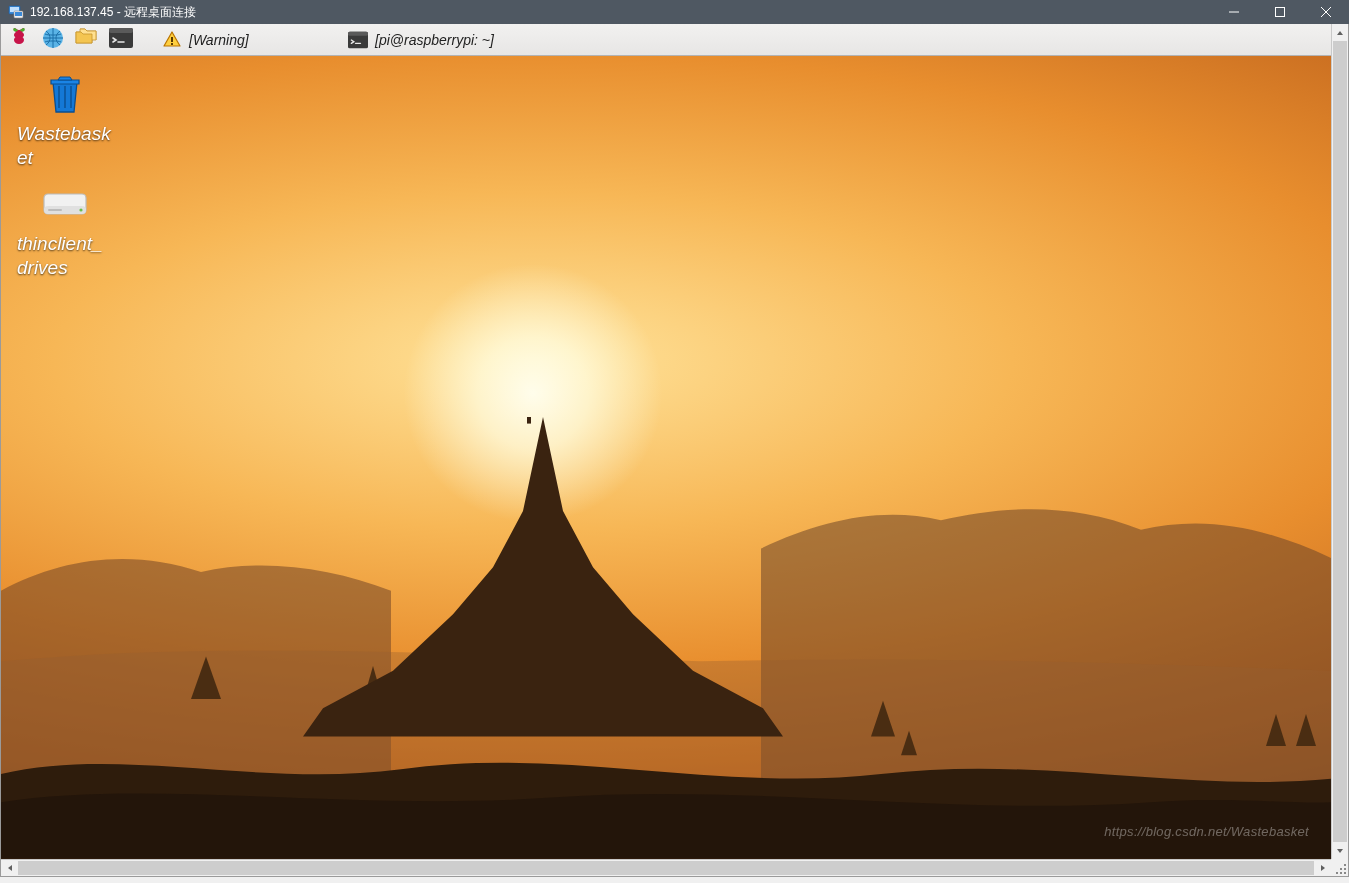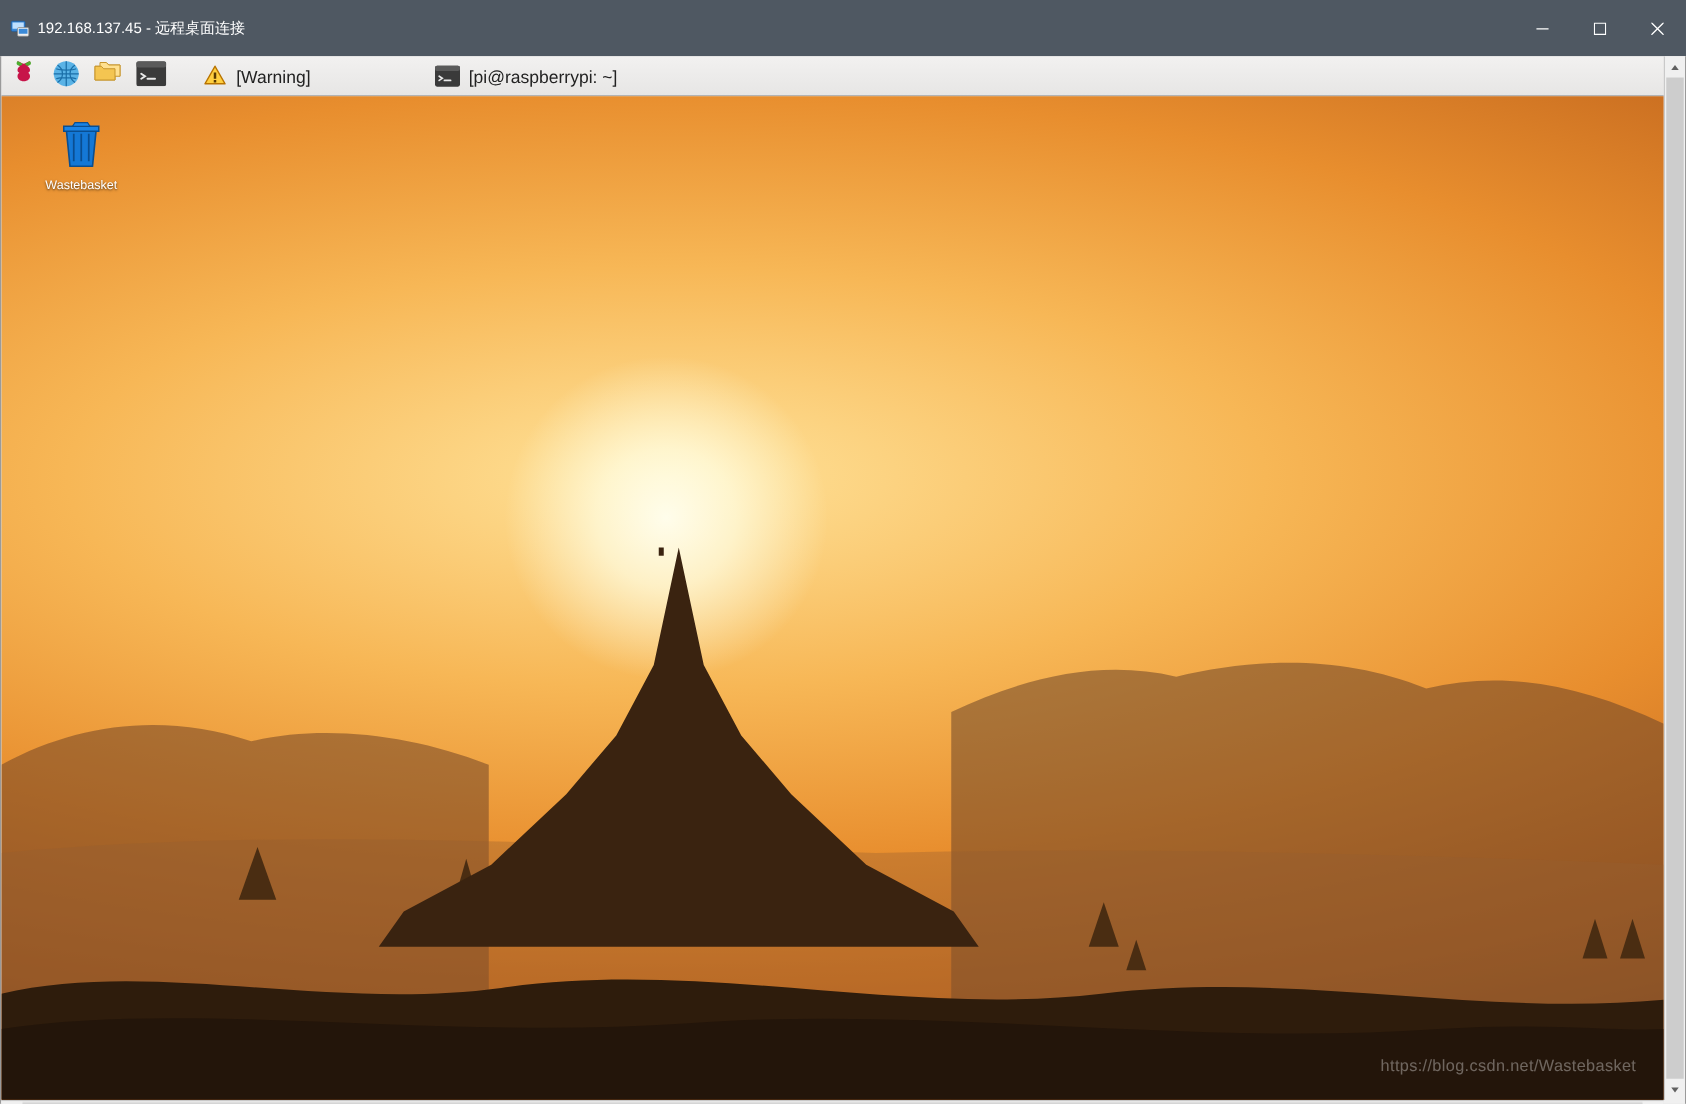--- a/index.html
+++ b/index.html
@@ -3,37 +3,37 @@
   <meta charset="utf-8">
   <style>
     * { margin: 0; padding: 0; box-sizing: border-box; }
     body {
       font-family: "Segoe UI", Tahoma, sans-serif;
       width: 1349px; height: 883px; overflow: hidden;
       background: #f0f0f0;
     }
     
     .win-titlebar {
-      height: 45px; background: #4f5862; color: #fff;
+      height: 24px; background: #4f5862; color: #fff;
       display: flex; align-items: center; font-size: 12px;
       user-select: none;
     }
     .win-titlebar .rdc-icon { margin: 0 6px 0 8px; display: flex; align-items: center; }
     .win-titlebar .title { flex: 0 0 auto; }
     .win-titlebar .spacer { flex: 1; }
     .win-controls { display: flex; height: 100%; }
     .win-btn {
       width: 46px; height: 100%; display: flex;
       align-items: center; justify-content: center; color: #fff;
     }
     
     .remote-container {
       position: relative; width: 100%; height: calc(100% - 30px);
       display: flex; flex-direction: column; background: #dfdfdf;
-      border: 1px solid #9a9a9a; border-top: none;
+      border: 1px solid #9a9a9a; border-top: none; font-style: italic;
     }
     .remote-inner {
       position: relative; flex: 1; display: flex; overflow: hidden;
     }
     .remote-content { position: relative; flex: 1; overflow: hidden; }
     
     .scroll-v {
       width: 17px; background: #f0f0f0; display: flex; flex-direction: column;
       border-left: 1px solid #c9c9c9;
     }
@@ -92,22 +92,22 @@
         radial-gradient(circle at 40% 42%, rgba(255,255,240,.95) 0%, rgba(255,255,230,.7) 6%, rgba(255,225,120,0) 14%),
         radial-gradient(ellipse 120% 70% at 40% 38%, #ffe39a 0%, #f7b756 30%, #e88e2e 55%, #c66a1f 78%, #8a4a1a 100%);
       overflow: hidden;
     }
     .mountains {
       position: absolute; left: 0; right: 0; bottom: 0; height: 55%;
     }
     .mountains svg { width: 100%; height: 100%; display: block; }
     
     .desktop-icon {
-      position: absolute; width: 100px; text-align: center;
-      color: #fff; font-size: 10px; text-shadow: 0 1px 2px rgba(0,0,0,.7);
+      position: absolute; width: 100px; text-align: left;
+      color: #fff; font-size: 19px; text-shadow: 0 1px 2px rgba(0,0,0,.7);
       cursor: default;
     }
     .desktop-icon .ico {
       width: 48px; height: 48px; margin: 0 auto 4px;
       display: flex; align-items: center; justify-content: center;
     }
     .desktop-icon .label { line-height: 1.25; word-break: break-word; padding: 0 2px; }
     
     .watermark {
       position: absolute; right: 22px; bottom: 20px; color: rgba(255,255,255,.35);
@@ -243,20 +243,31 @@
             <svg width="40" height="44" viewBox="0 0 40 44">
               <path d="M8 10h24l-3 30H11z" fill="#1478d6" stroke="#0a4e90" stroke-width="1.3"></path>
               <path d="M6 8h28v4H6z" fill="#1a84e6" stroke="#0a4e90" stroke-width="1.2"></path>
               <path d="M14 14v22M20 14v22M26 14v22" stroke="#0a4e90" stroke-width="1.4"></path>
               <path d="M15 5h10l2 3H13z" fill="#1a84e6" stroke="#0a4e90" stroke-width="1"></path>
             </svg>
           </div>
           <div class="label">Wastebasket</div>
         </div>
 
+        <div class="desktop-icon" style="left:14px; top:124px;">
+          <div class="ico">
+            <svg width="48" height="32" viewBox="0 0 48 32">
+              <rect x="3" y="6" width="42" height="20" rx="4" fill="#f1f1f1" stroke="#bcbcbc" stroke-width="1.2"></rect>
+              <rect x="3" y="18" width="42" height="8" rx="4" fill="#e0e0e0"></rect>
+              <circle cx="40" cy="22" r="1.6" fill="#6bbf4a"></circle>
+              <rect x="7" y="21" width="14" height="2" rx="1" fill="#bcbcbc"></rect>
+            </svg>
+          </div>
+          <div class="label">thinclient_drives</div>
+        </div>
 
         <div class="watermark">https://blog.csdn.net/Wastebasket</div>
       </div>
     </div>
 
     <div class="scroll-v">
       <div class="arrow">
         <svg width="8" height="8" viewBox="0 0 8 8">
             <path d="M4 2L1 6h6z" fill="#606060"></path>
           </svg>

